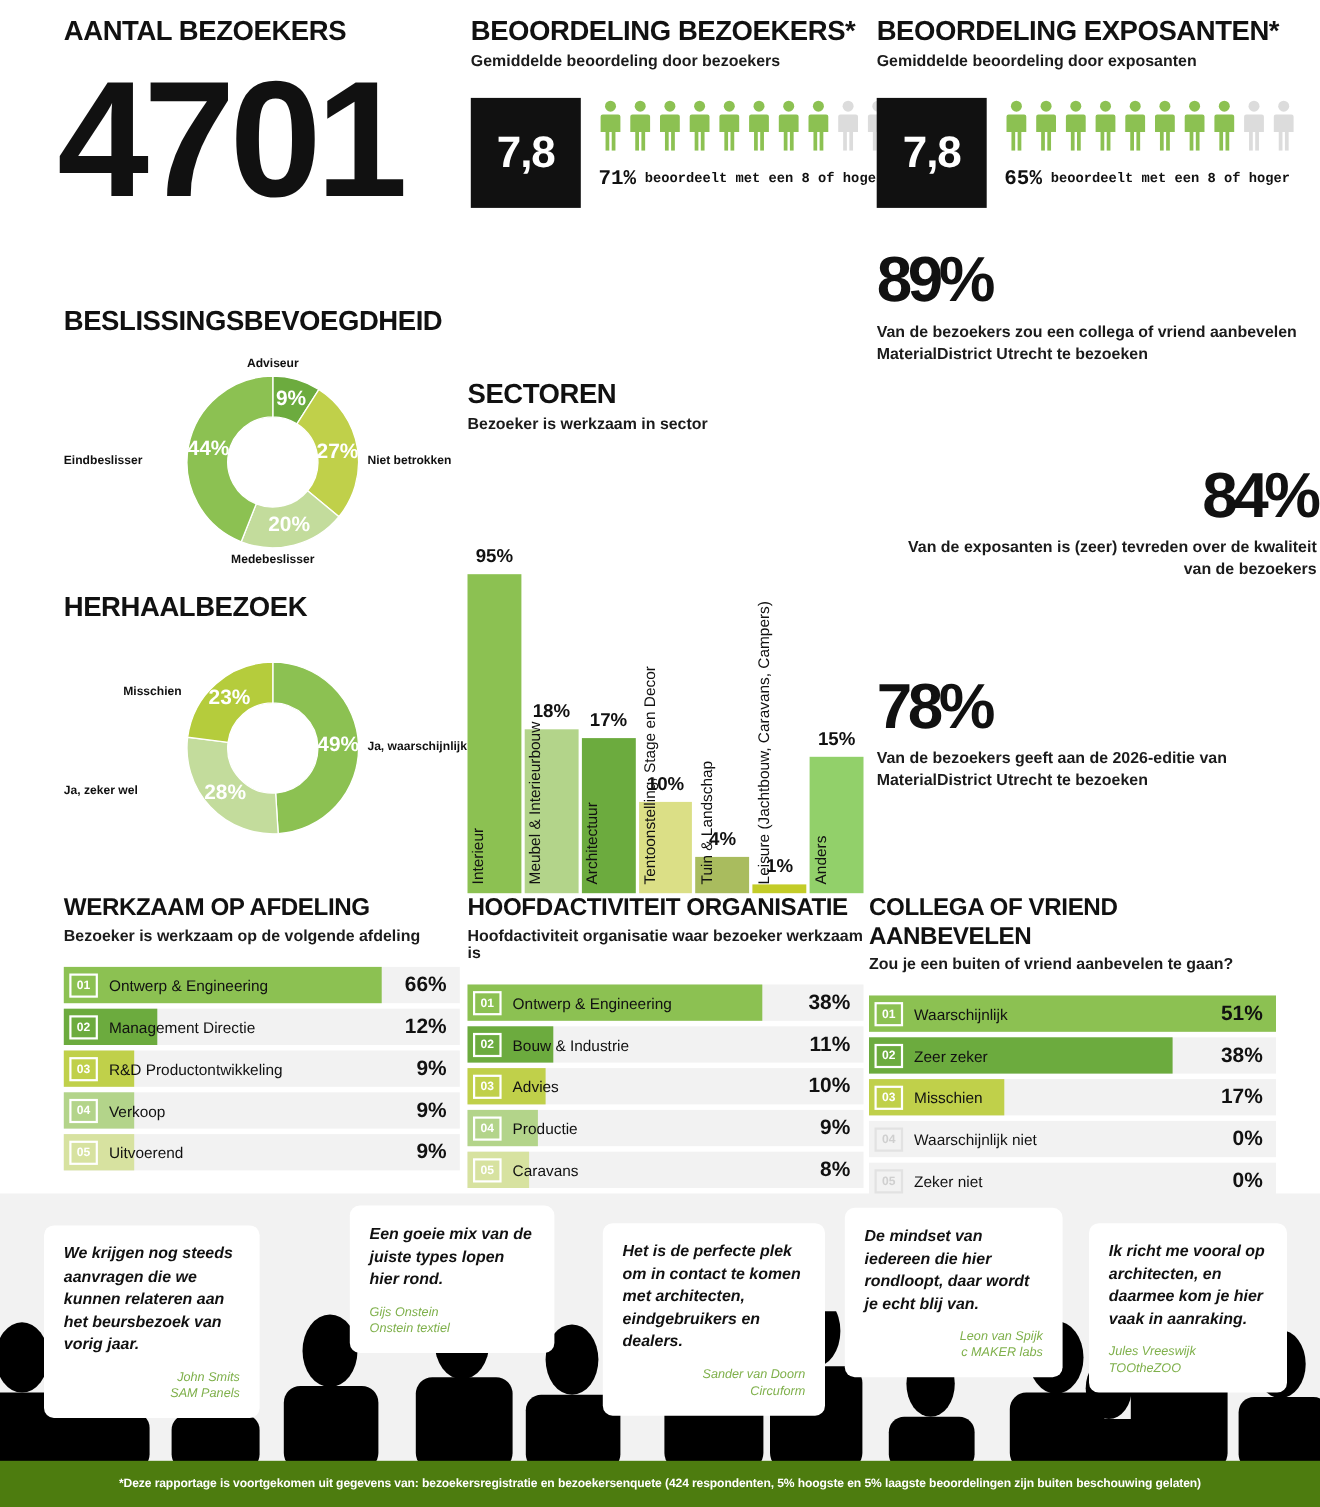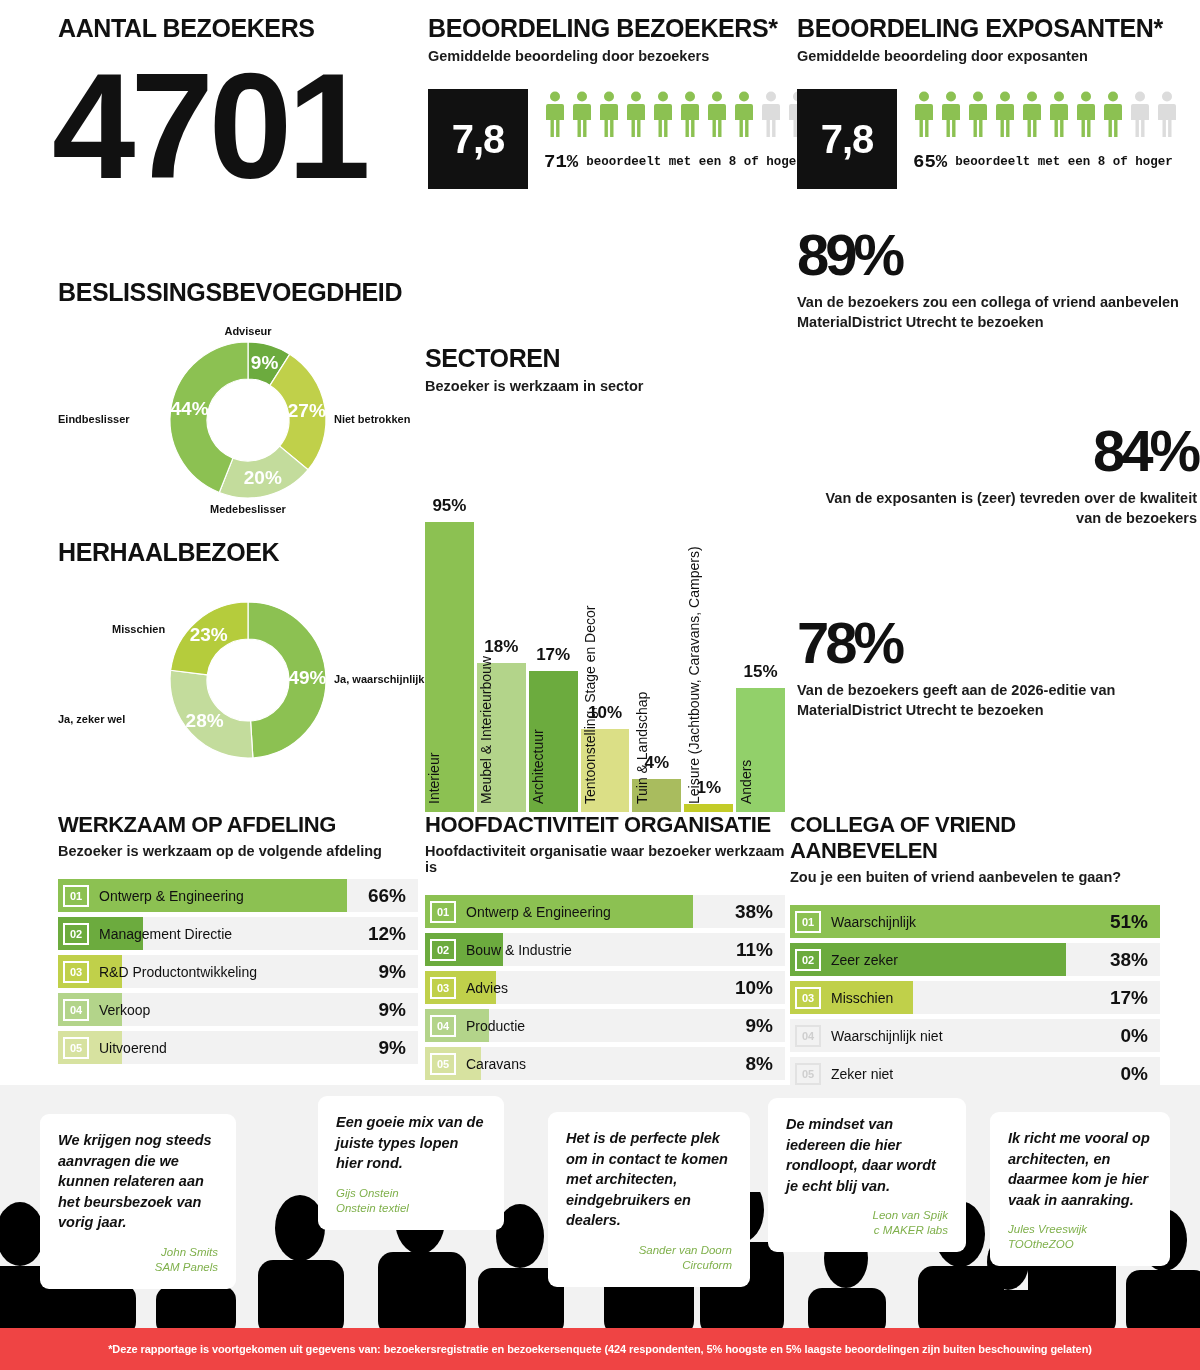--- a/index.html
+++ b/index.html
@@ -117,21 +117,21 @@
   }
 
   
   .band {
     position: absolute; left: 0; top: 1085px; width: 1200px; height: 285px;
     background: #f2f2f2; overflow: hidden;
   }
   .crowd { position: absolute; left: 0; bottom: 38px; width: 1200px; height: 140px; }
   .footer {
     position: absolute; left: 0; bottom: 0; width: 1200px; height: 42px;
-    background: #ef4444; display: flex; align-items: center; justify-content: center;
+    background: #4d7c0f; display: flex; align-items: center; justify-content: center;
   }
   .footer span { color: #fff; font-size: 11px; font-weight: bold; letter-spacing: -0.1px; }
   .quote {
     position: absolute; background: #fff; border-radius: 9px;
     padding: 16px 18px 14px 18px;
   }
   .quote .qt {
     font-size: 14.5px; font-style: italic; font-weight: bold;
     line-height: 1.42; color: #111;
   }

